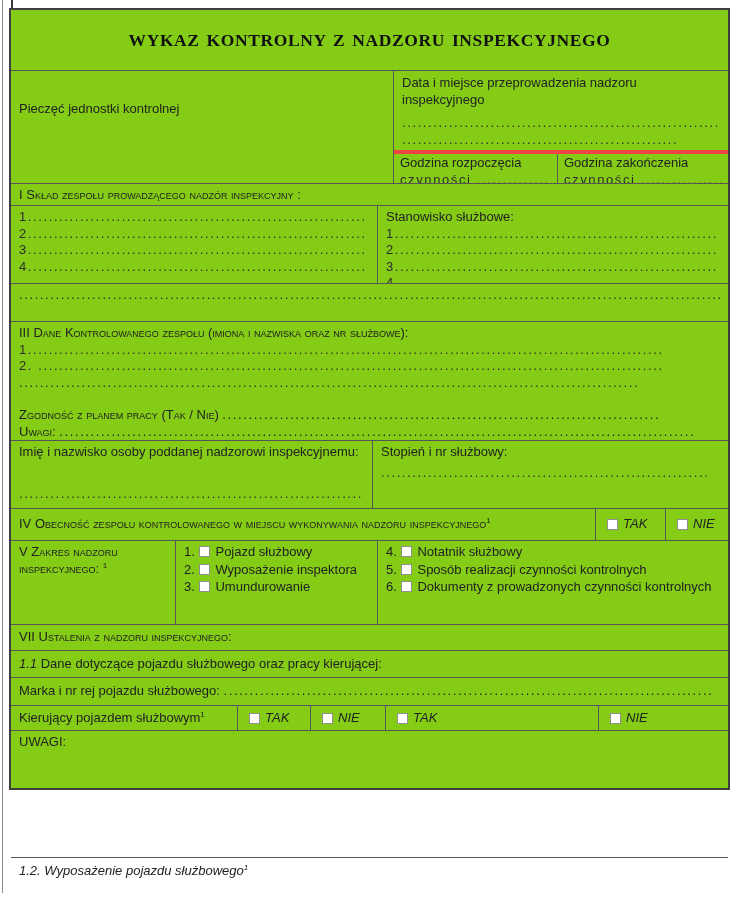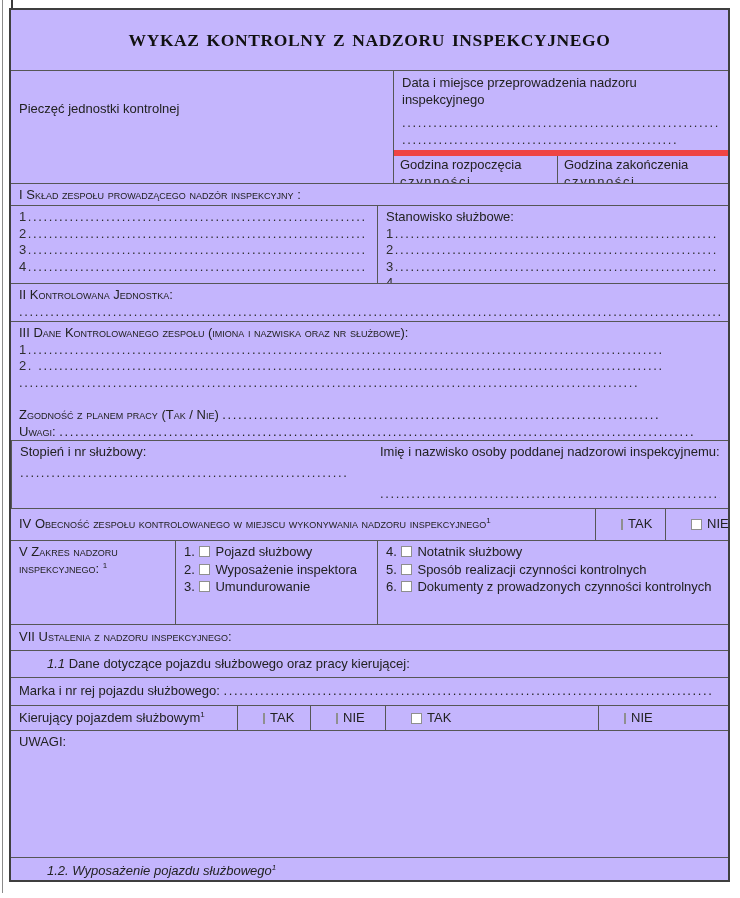--- a/index.html
+++ b/index.html
@@ -7,38 +7,38 @@
     width:740px;height:898px;position:relative;background:#ffffff;
     font-family:"Liberation Sans", sans-serif;color:#222;
     font-size:13px;line-height:16.5px;
     -webkit-font-smoothing:antialiased;
   }
   
   .edge-left{position:absolute;left:2px;top:0;width:1px;height:893px;background:#8a8a8a;}
   .edge-topmark{position:absolute;left:11px;top:0;width:2px;height:9px;background:#3a3a3a;}
 
   .form{
-    position:absolute;left:9px;top:8px;width:721px;height:874px;
-    border:2px solid #3f3f3f;box-sizing:border-box;background:#c4b5fd;
+    position:absolute;left:9px;top:8px;width:721px;height:782px;
+    border:2px solid #3f3f3f;box-sizing:border-box;background:#84cc16;
   }
   .row{box-sizing:border-box;border-top:1px solid #565656;position:relative;}
   .row.first{border-top:none;}
   .cell{box-sizing:border-box;padding:3px 8px;overflow:hidden;}
   .vline{border-left:1px solid #565656;}
 
   .r-title{height:60px;display:flex;align-items:center;justify-content:center;}
   .title{
     font-family:"Liberation Serif", serif;font-weight:bold;font-size:17.5px;
     letter-spacing:.6px;word-spacing:2px;color:#111;
   }
 
   .r-stamp{height:113px;display:grid;grid-template-columns:382px 1fr;}
   .stamp-cell{padding:30px 8px 0 8px;}
   .right-top{height:79px;display:flex;flex-direction:column;padding:4px 8px 2px 8px;box-sizing:border-box;}
-  .right-bottom{height:33px;display:grid;grid-template-columns:163px 1fr;border-top:6px solid #ef4444;box-sizing:border-box;}
+  .right-bottom{height:33px;display:grid;grid-template-columns:163px 1fr;border-top:4px solid #ef4444;box-sizing:border-box;}
   .gz-cell{padding:1px 6px;box-sizing:border-box;overflow:hidden;}
 
   .r-head1{height:22px;}
   .r-names{height:78px;display:grid;grid-template-columns:366px 1fr;}
   .r-unit{height:38px;}
   .r-team{height:119px;}
   .r-person{height:68px;display:grid;grid-template-columns:361px 1fr;}
   .r-presence{height:32px;display:grid;grid-template-columns:584px 70px 1fr;}
   .r-scope{height:84px;display:grid;grid-template-columns:164px 202px 1fr;}
   .r-vii{height:26px;}
@@ -51,23 +51,23 @@
   .sc{font-variant:small-caps;}
   .dots{white-space:nowrap;overflow:hidden;letter-spacing:1.6px;color:#2e2e2e;}
   .dotline{white-space:nowrap;overflow:hidden;}
   .dotline .dots-inline{letter-spacing:1.6px;}
   .cb{
     display:inline-block;width:9px;height:9px;border:1px solid #8f8f8f;
     margin:0 5px 0 1px;vertical-align:-1px;background:#fff;
   }
   sup{font-size:8px;line-height:0;vertical-align:super;}
   .vcenter{display:flex;align-items:center;}
-  .it{font-style:italic;margin-left:28px;}
+  .it{font-style:italic;}
   .scope-item{margin-bottom:1px;}
-  .presence-box{display:flex;align-items:center;padding:0 24px;box-sizing:border-box;}
+  .presence-box{display:flex;align-items:center;padding:0 10px;box-sizing:border-box;font-style:italic;}
   .person-left{display:flex;flex-direction:column;padding-bottom:6px;}
   .person-left .dots{margin-top:auto;}
 </style>
 </head>
 <body>
 
 <div class="edge-left"></div>
 <div class="edge-topmark"></div>
 
 <div class="form">
@@ -111,46 +111,45 @@
     <div class="cell vline">
       <div>Stanowisko służbowe:</div>
       <div class="dots">1..............................................................</div>
       <div class="dots">2..............................................................</div>
       <div class="dots">3..............................................................</div>
       <div class="dots">4..............................................................</div>
     </div>
   </div>
 
   <div class="row r-unit cell">
-    <div class="sc">II Kontrolowana Jednostka:</div>
     <div class="dots">........................................................................................................................................</div>
   </div>
 
   <div class="row r-team cell">
     <div class="sc">III Dane Kontrolowanego zespołu (imiona i nazwiska oraz nr służbowe):</div>
     <div class="dots">1..........................................................................................................................</div>
     <div class="dots">2. ........................................................................................................................</div>
     <div class="dots">.......................................................................................................................</div>
     <div class="dotline" style="margin-top:16px;">
       <span class="sc">Zgodność z planem pracy (Tak / Nie) </span><span class="dots-inline">....................................................................................</span>
     </div>
     <div class="dotline">
       <span class="sc">Uwagi: </span><span class="dots-inline">..........................................................................................................................</span>
     </div>
   </div>
 
   <div class="row r-person">
-    <div class="cell vline">
-      <div>Stopień i nr służbowy:</div>
-      <div class="dots" style="margin-top:4px;">...............................................................</div>
-    </div>
     <div class="cell person-left">
       <div>Imię i nazwisko osoby poddanej nadzorowi inspekcyjnemu:</div>
       <div class="dots">..................................................................</div>
     </div>
+    <div class="cell vline">
+      <div>Stopień i nr służbowy:</div>
+      <div class="dots" style="margin-top:4px;">...............................................................</div>
+    </div>
   </div>
 
   <div class="row r-presence">
     <div class="cell vcenter">
       <span class="sc"><span>IV Obecność zespołu kontrolowanego w miejscu wykonywania nadzoru inspekcyjnego</span><sup>1</sup></span>
     </div>
     <div class="presence-box vline">
       <span class="cb"></span>
       <span>TAK</span>
     </div>

